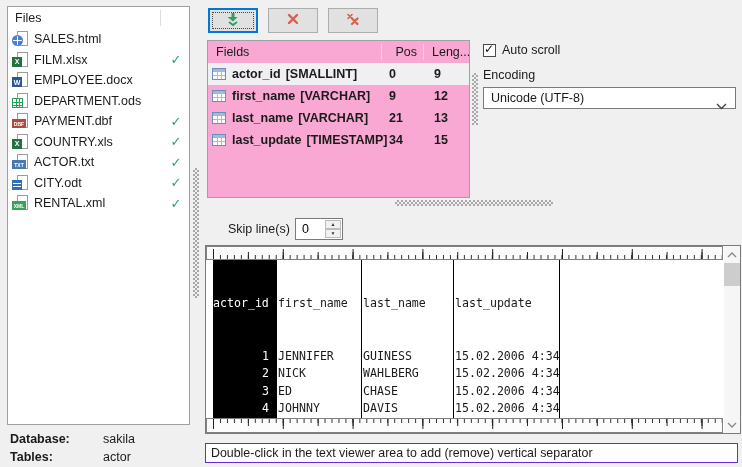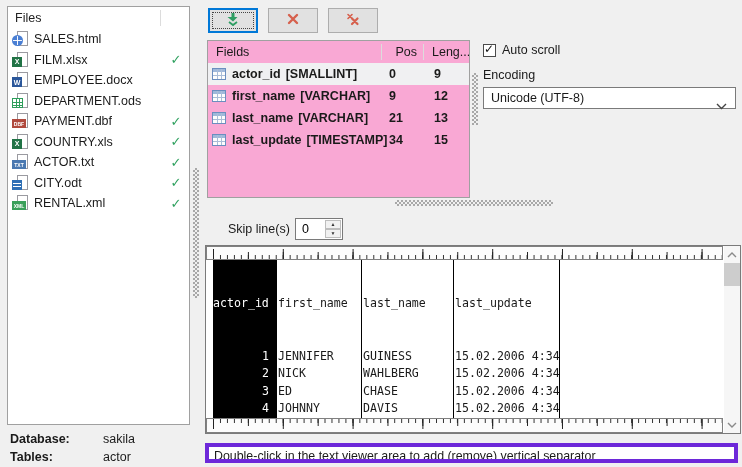--- a/index.html
+++ b/index.html
@@ -71,21 +71,21 @@
   .tv-c0 .tv-line.tv-head{text-align:left;padding-right:0;}
   .tv-c1{width:85px;padding-left:1px;}
   .tv-c2{width:92px;padding-left:1px;}
   .tv-c3{width:106px;padding-left:1px;}
   
   .vscroll{position:absolute;right:0;top:0;width:16px;height:187px;background:#f6f6f6;}
   .vs-arrow{position:absolute;left:0;width:16px;height:15px;display:flex;align-items:center;justify-content:center;background:#f6f6f6;}
   .vs-up{top:1px;} .vs-dn{bottom:1px;}
   .vs-thumb{position:absolute;left:0;top:17px;width:16px;height:23px;background:#cdcdcd;}
   
-  .statusbar{left:205px;top:443px;width:533px;height:20px;background:#fff;border:4px solid #6d28d9;box-sizing:border-box;line-height:18px;padding-left:5px;font-size:12.4px;white-space:nowrap;overflow:hidden;}
+  .statusbar{left:205px;top:443px;width:533px;height:20px;background:#fff;border:1px solid #6d28d9;box-sizing:border-box;line-height:18px;padding-left:5px;font-size:12.4px;white-space:nowrap;overflow:hidden;}
 </style>
 </head>
 <body>
 
 <div class="abs files-panel">
   <div class="files-header">
     <span>Files</span>
     <span class="col-sep"></span>
   </div>
   <div>

